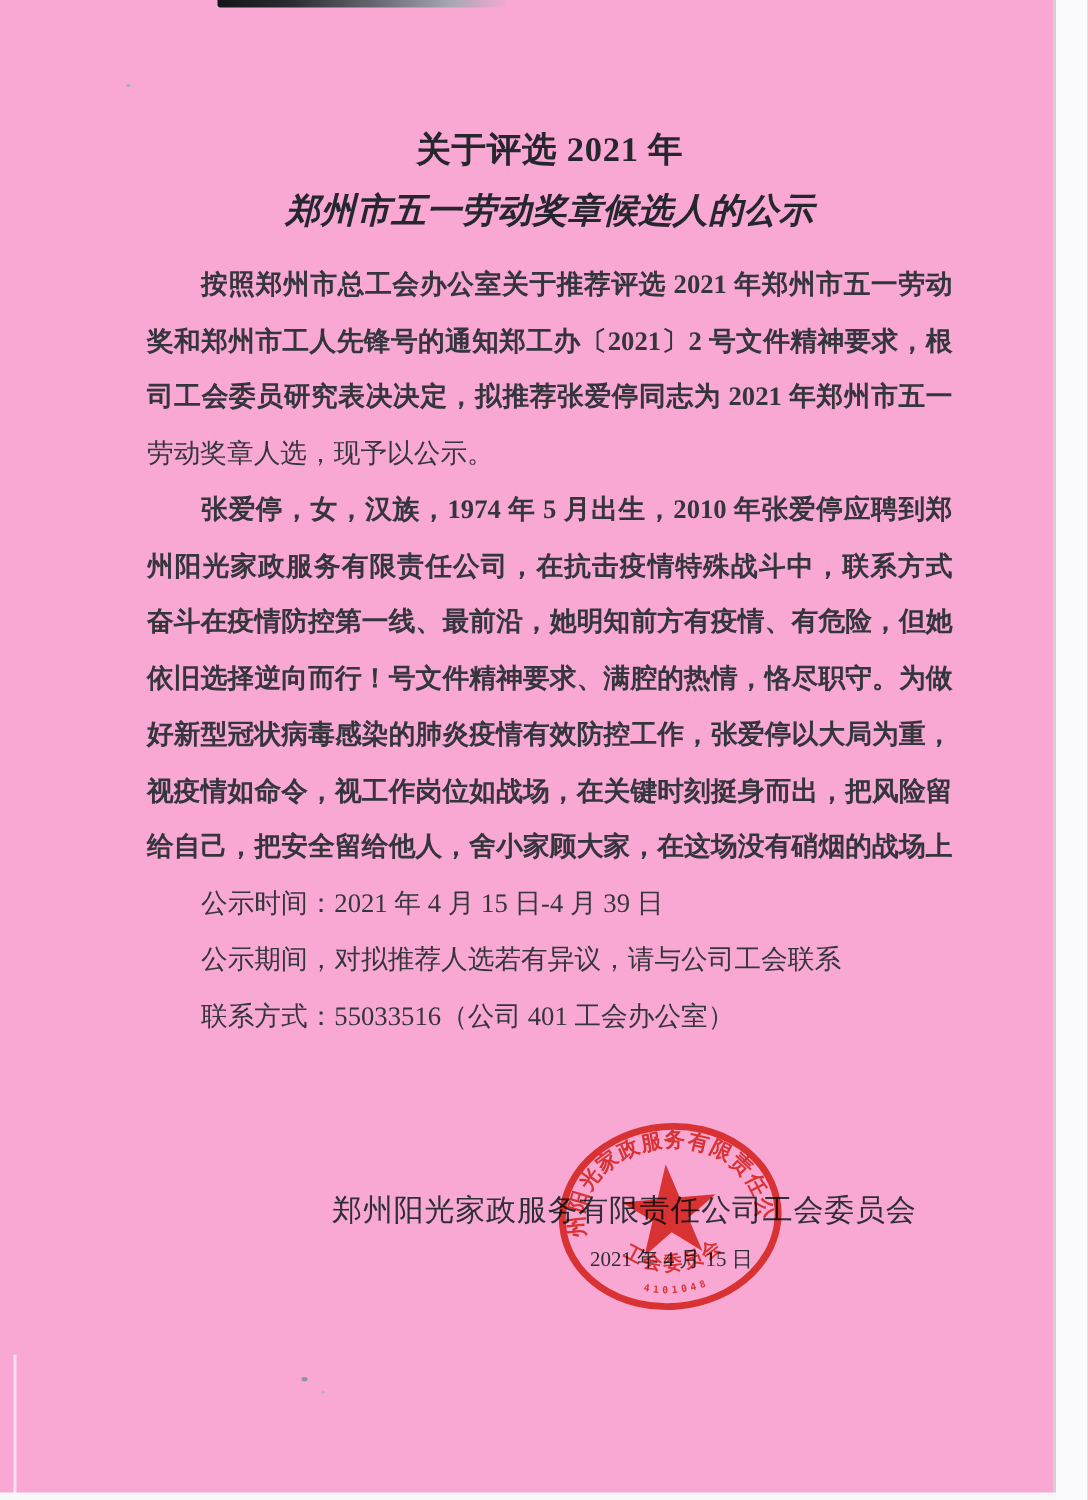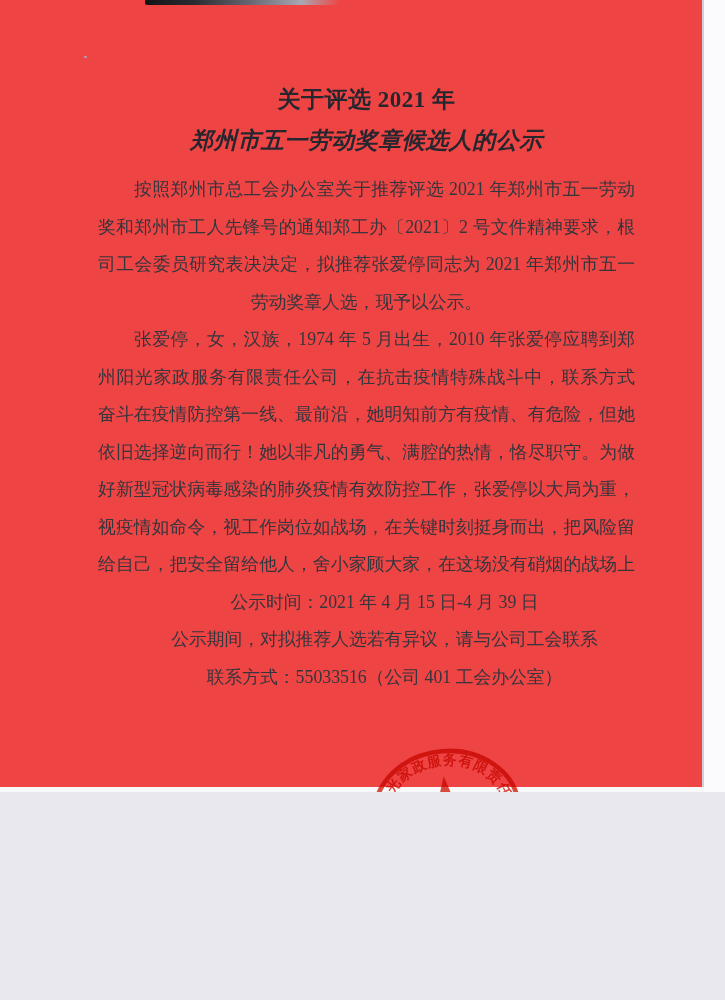--- a/index.html
+++ b/index.html
@@ -3,22 +3,22 @@
 <meta charset="utf-8">
 <style>
   html, body {
     margin: 0;
     padding: 0;
     background: #e9e8ee;
   }
   .page {
     position: relative;
     width: 725px;
-    height: 792px;
-    background: #ef4444;
+    height: 1000px;
+    background: #f9a8d4;
     overflow: hidden;
     font-family: "Liberation Serif", "DejaVu Serif", serif;
     color: #34343c;
   }
   
   .right-strip {
     position: absolute;
     top: 0; right: 0;
     width: 21px; height: 1000px;
     background: #fbfafc;
@@ -67,26 +67,26 @@
     position: absolute;
     left: 98px; top: 171px;
     width: 537px;
     font-size: 17.8px;
   }
   .line {
     height: 37.5px;
     line-height: 37.5px;
     white-space: nowrap;
     color: #35353d;
-    text-align: center;
   }
   .line.just {
     white-space: normal;
     text-align: justify;
     text-align-last: justify;
+    font-weight: bold;
   }
   .line.indent { text-indent: 36px; }
 
   
   .sig-org {
     position: absolute;
     left: 98px; top: 793px;
     width: 537px;
     text-align: right;
     padding-right: 24px;
@@ -135,21 +135,21 @@
     <div>
       <div class="line just indent">按照郑州市总工会办公室关于推荐评选 2021 年郑州市五一劳动</div>
       <div class="line just">奖和郑州市工人先锋号的通知郑工办〔2021〕2 号文件精神要求，根</div>
       <div class="line just">司工会委员研究表决决定，拟推荐张爱停同志为 2021 年郑州市五一</div>
       <div class="line">劳动奖章人选，现予以公示。</div>
     </div>
     <div>
       <div class="line just indent">张爱停，女，汉族，1974 年 5 月出生，2010 年张爱停应聘到郑</div>
       <div class="line just">州阳光家政服务有限责任公司，在抗击疫情特殊战斗中，联系方式</div>
       <div class="line just">奋斗在疫情防控第一线、最前沿，她明知前方有疫情、有危险，但她</div>
-      <div class="line just">依旧选择逆向而行！她以非凡的勇气、满腔的热情，恪尽职守。为做</div>
+      <div class="line just">依旧选择逆向而行！号文件精神要求、满腔的热情，恪尽职守。为做</div>
       <div class="line just">好新型冠状病毒感染的肺炎疫情有效防控工作，张爱停以大局为重，</div>
       <div class="line just">视疫情如命令，视工作岗位如战场，在关键时刻挺身而出，把风险留</div>
       <div class="line just">给自己，把安全留给他人，舍小家顾大家，在这场没有硝烟的战场上</div>
     </div>
     <div>
       <div class="line indent">公示时间：2021 年 4 月 15 日-4 月 39 日</div>
       <div class="line indent">公示期间，对拟推荐人选若有异议，请与公司工会联系</div>
       <div class="line indent">联系方式：55033516（公司 401 工会办公室）</div>
     </div>
   </div>

